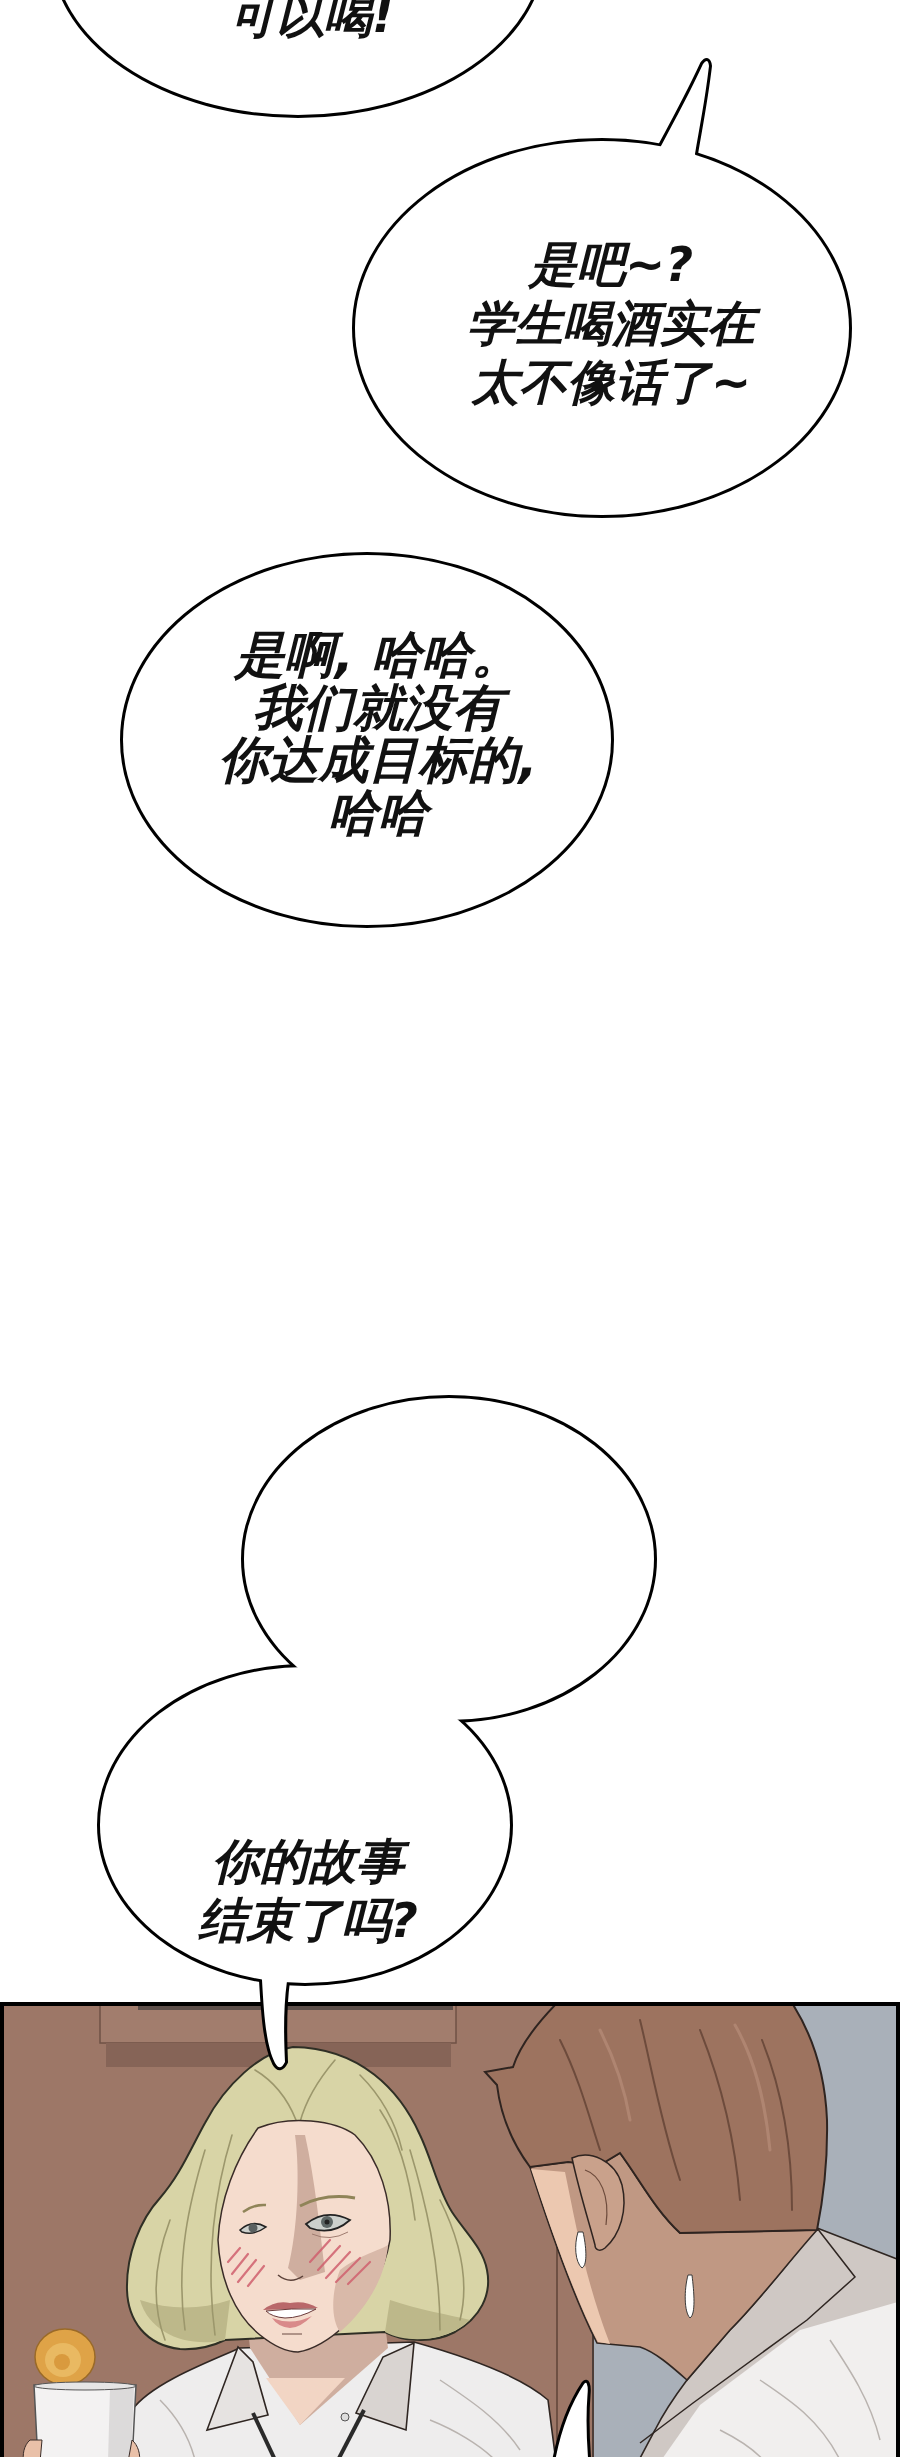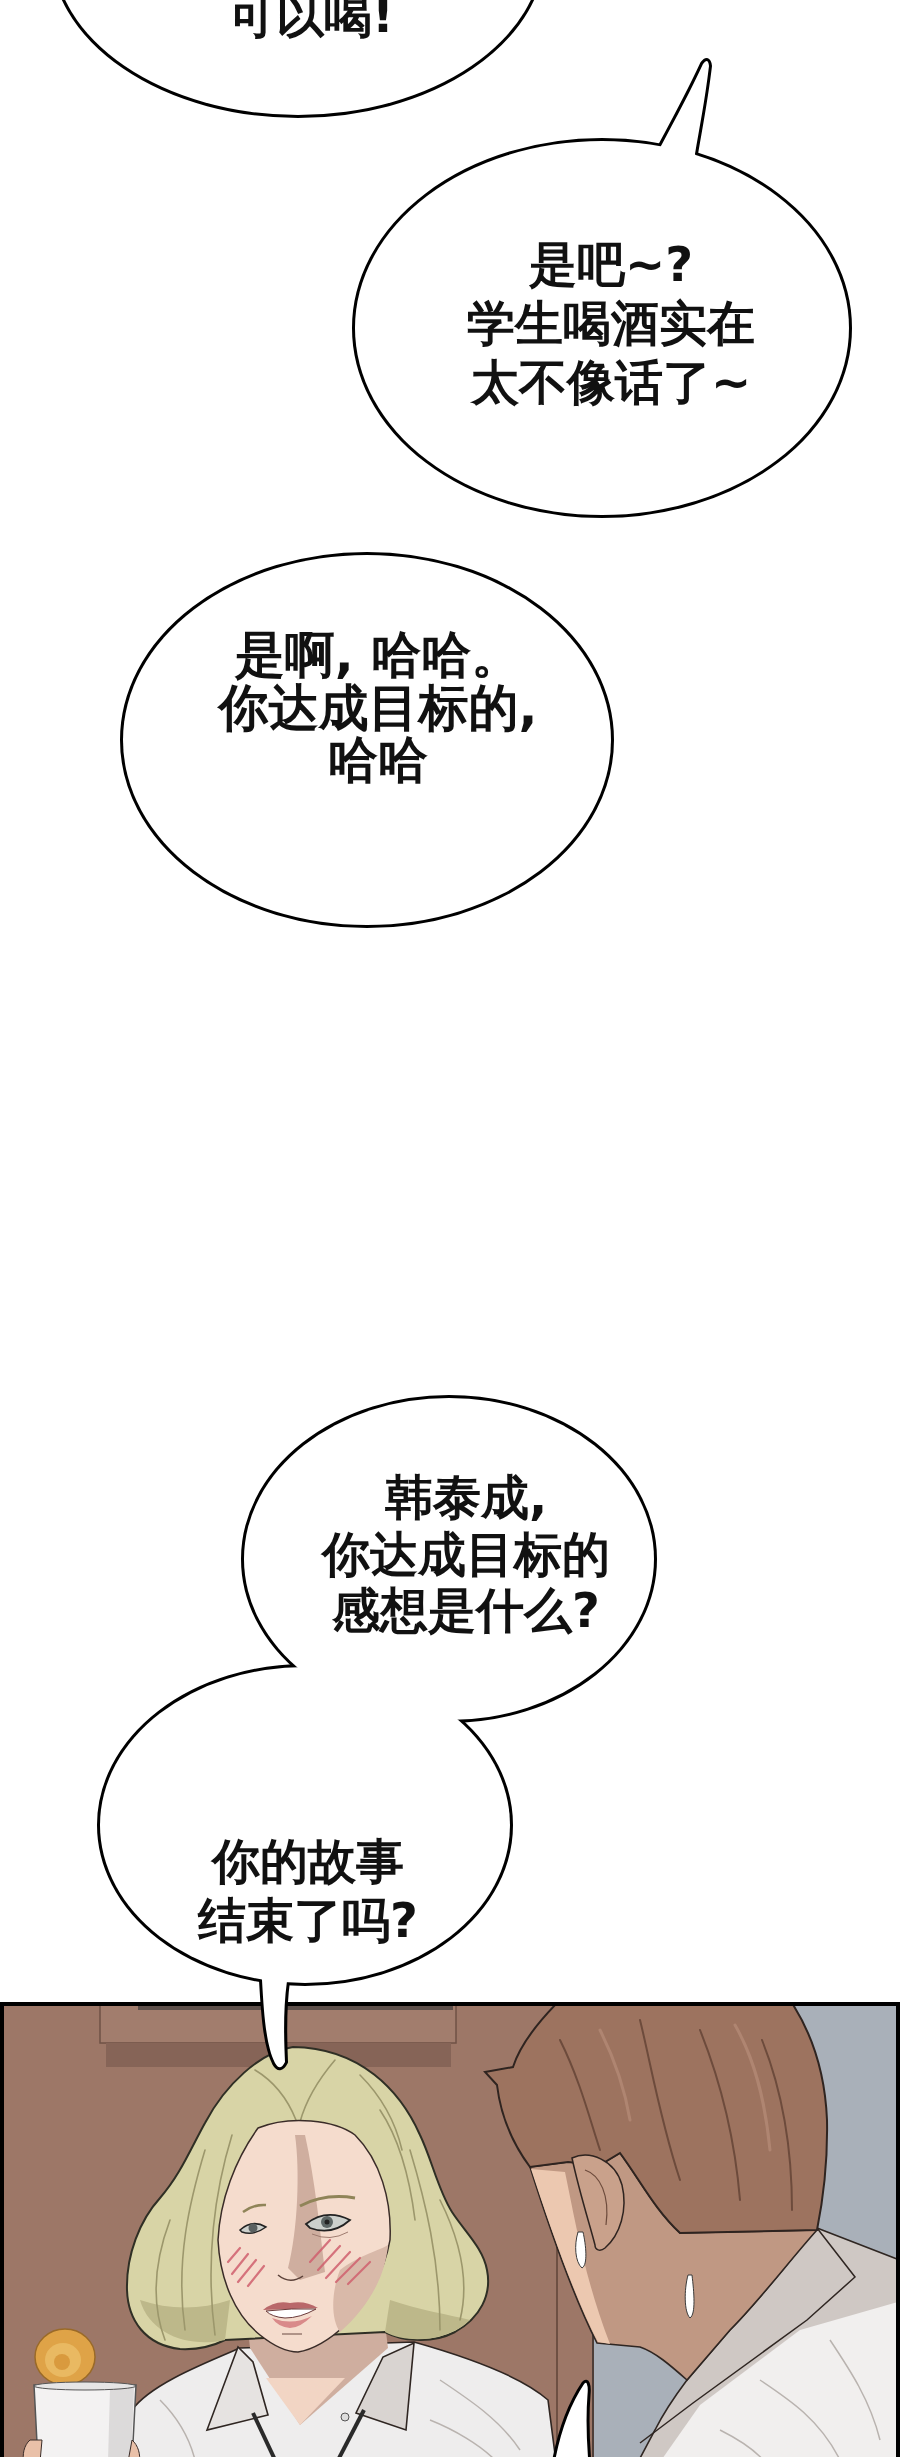--- a/index.html
+++ b/index.html
@@ -2,20 +2,21 @@
 <html><head>
 <meta charset="utf-8">
 <style>
   html, body { margin: 0; padding: 0; background: #ffffff; }
   #page {
     position: relative;
     width: 900px;
     height: 2457px;
     overflow: hidden;
     background: #ffffff;
+    font-style: italic;
   }
   #art { position: absolute; left: 0; top: 0; }
   .bs { fill: none; stroke: #000000; stroke-width: 6; stroke-linejoin: round; }
   .bf { fill: #ffffff; stroke: none; }
   .btext {
     position: absolute;
     text-align: center;
     font-family: "DejaVu Sans", sans-serif;
     font-weight: bold;
     color: #111111;
@@ -182,27 +183,23 @@
   </div>
 
   <div class="btext" style="left:411px; top:235px; width:400px; font-size:48px; line-height:59px;">
     <div>是吧~?</div>
     <div>学生喝酒实在</div>
     <div>太不像话了~</div>
   </div>
 
   <div class="btext" style="left:158px; top:629px; width:440px; font-size:50px; line-height:52.5px;">
     <div>是啊, 哈哈。</div>
+    <div>我们就没有</div>
     <div>你达成目标的,</div>
     <div>哈哈</div>
   </div>
 
-  <div class="btext" style="left:276px; top:1469px; width:380px; font-size:48px; line-height:56.5px;">
-    <div>韩泰成,</div>
-    <div>你达成目标的</div>
-    <div>感想是什么?</div>
-  </div>
 
   <div class="btext" style="left:148px; top:1832px; width:320px; font-size:48px; line-height:59px;">
     <div>你的故事</div>
     <div>结束了吗?</div>
   </div>
 </div>
 
 </body></html>

